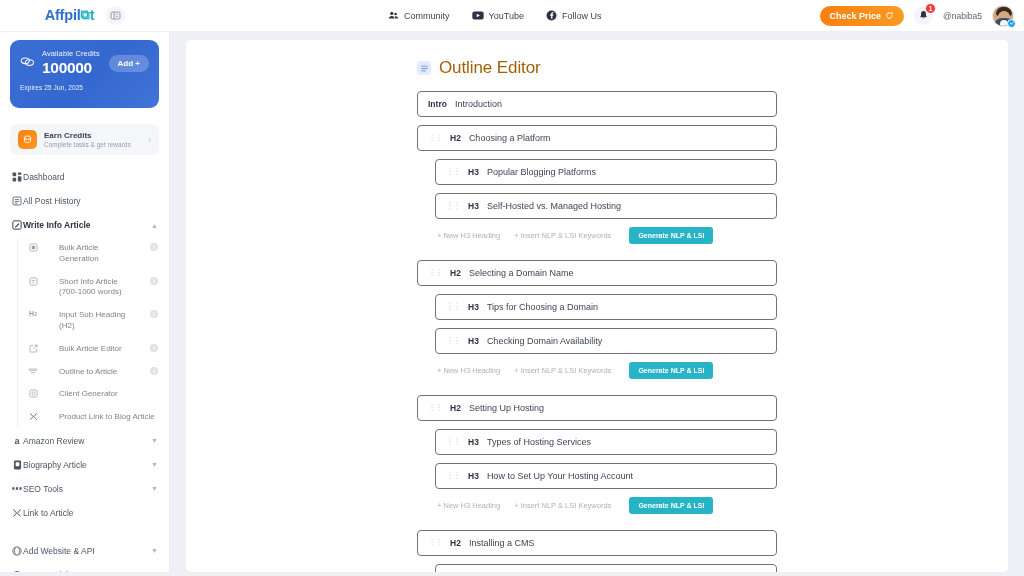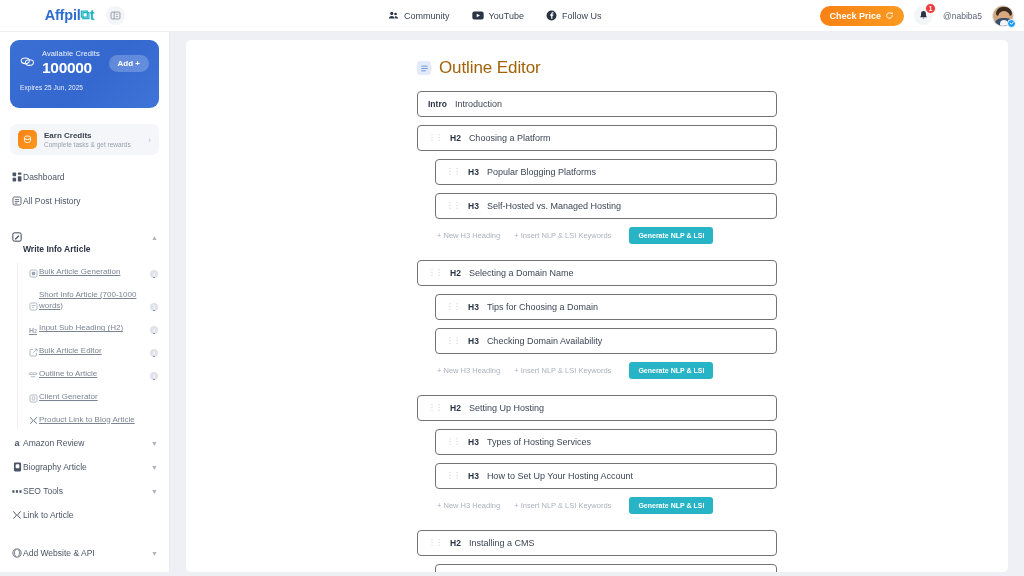--- a/index.html
+++ b/index.html
@@ -124,32 +124,32 @@
   .earn-arrow { color: #b6bdc8; font-size: 9px; }
 
   .nav { padding: 0 0 0 0; }
   .nav-item {
     display: flex; align-items: center; gap: 0;
     padding: 7px 11px 7px 11px; cursor: pointer;
     font-size: 8.5px; color: #4b5565; position: relative;
   }
   .nav-item .ico { width: 12px; flex: 0 0 12px; display: flex; align-items: center; justify-content: center; color: #5b6575; }
   .nav-item .lbl { flex: 1; white-space: nowrap; }
-  .nav-item.active .lbl { font-weight: bold; color: #2b3445; margin-top: 24px; }
+  .nav-item.active .lbl { font-weight: bold; color: #2b3445; }
   .nav-item .chev { color: #aeb6c2; font-size: 7px; }
 
   .subnav { position: relative; padding-left: 17px; }
   .subnav:before {
     content: ""; position: absolute; left: 17px; top: 2px; bottom: 2px;
     width: 1px; background: #eceef2;
   }
   .sub-item {
-    display: flex; align-items: flex-end; gap: 0;
+    display: flex; align-items: flex-start; gap: 20px;
     padding: 6px 11px 6px 10px; cursor: pointer;
-    font-size: 8px; color: #7b8492; text-decoration: underline;
+    font-size: 8px; color: #7b8492;
   }
   .sub-item .ico { width: 12px; flex: 0 0 12px; display: flex; align-items: center; justify-content: center; color: #9aa3b1; }
   .sub-item .lbl { flex: 1; line-height: 1.35; }
   .info-dot {
     width: 8px; height: 8px; border-radius: 50%;
     background: #dfe2e9; color: #fff; font-size: 6px;
     display: flex; align-items: center; justify-content: center;
     flex: 0 0 8px; font-weight: bold;
   }
   .nav-gap { height: 14px; }

